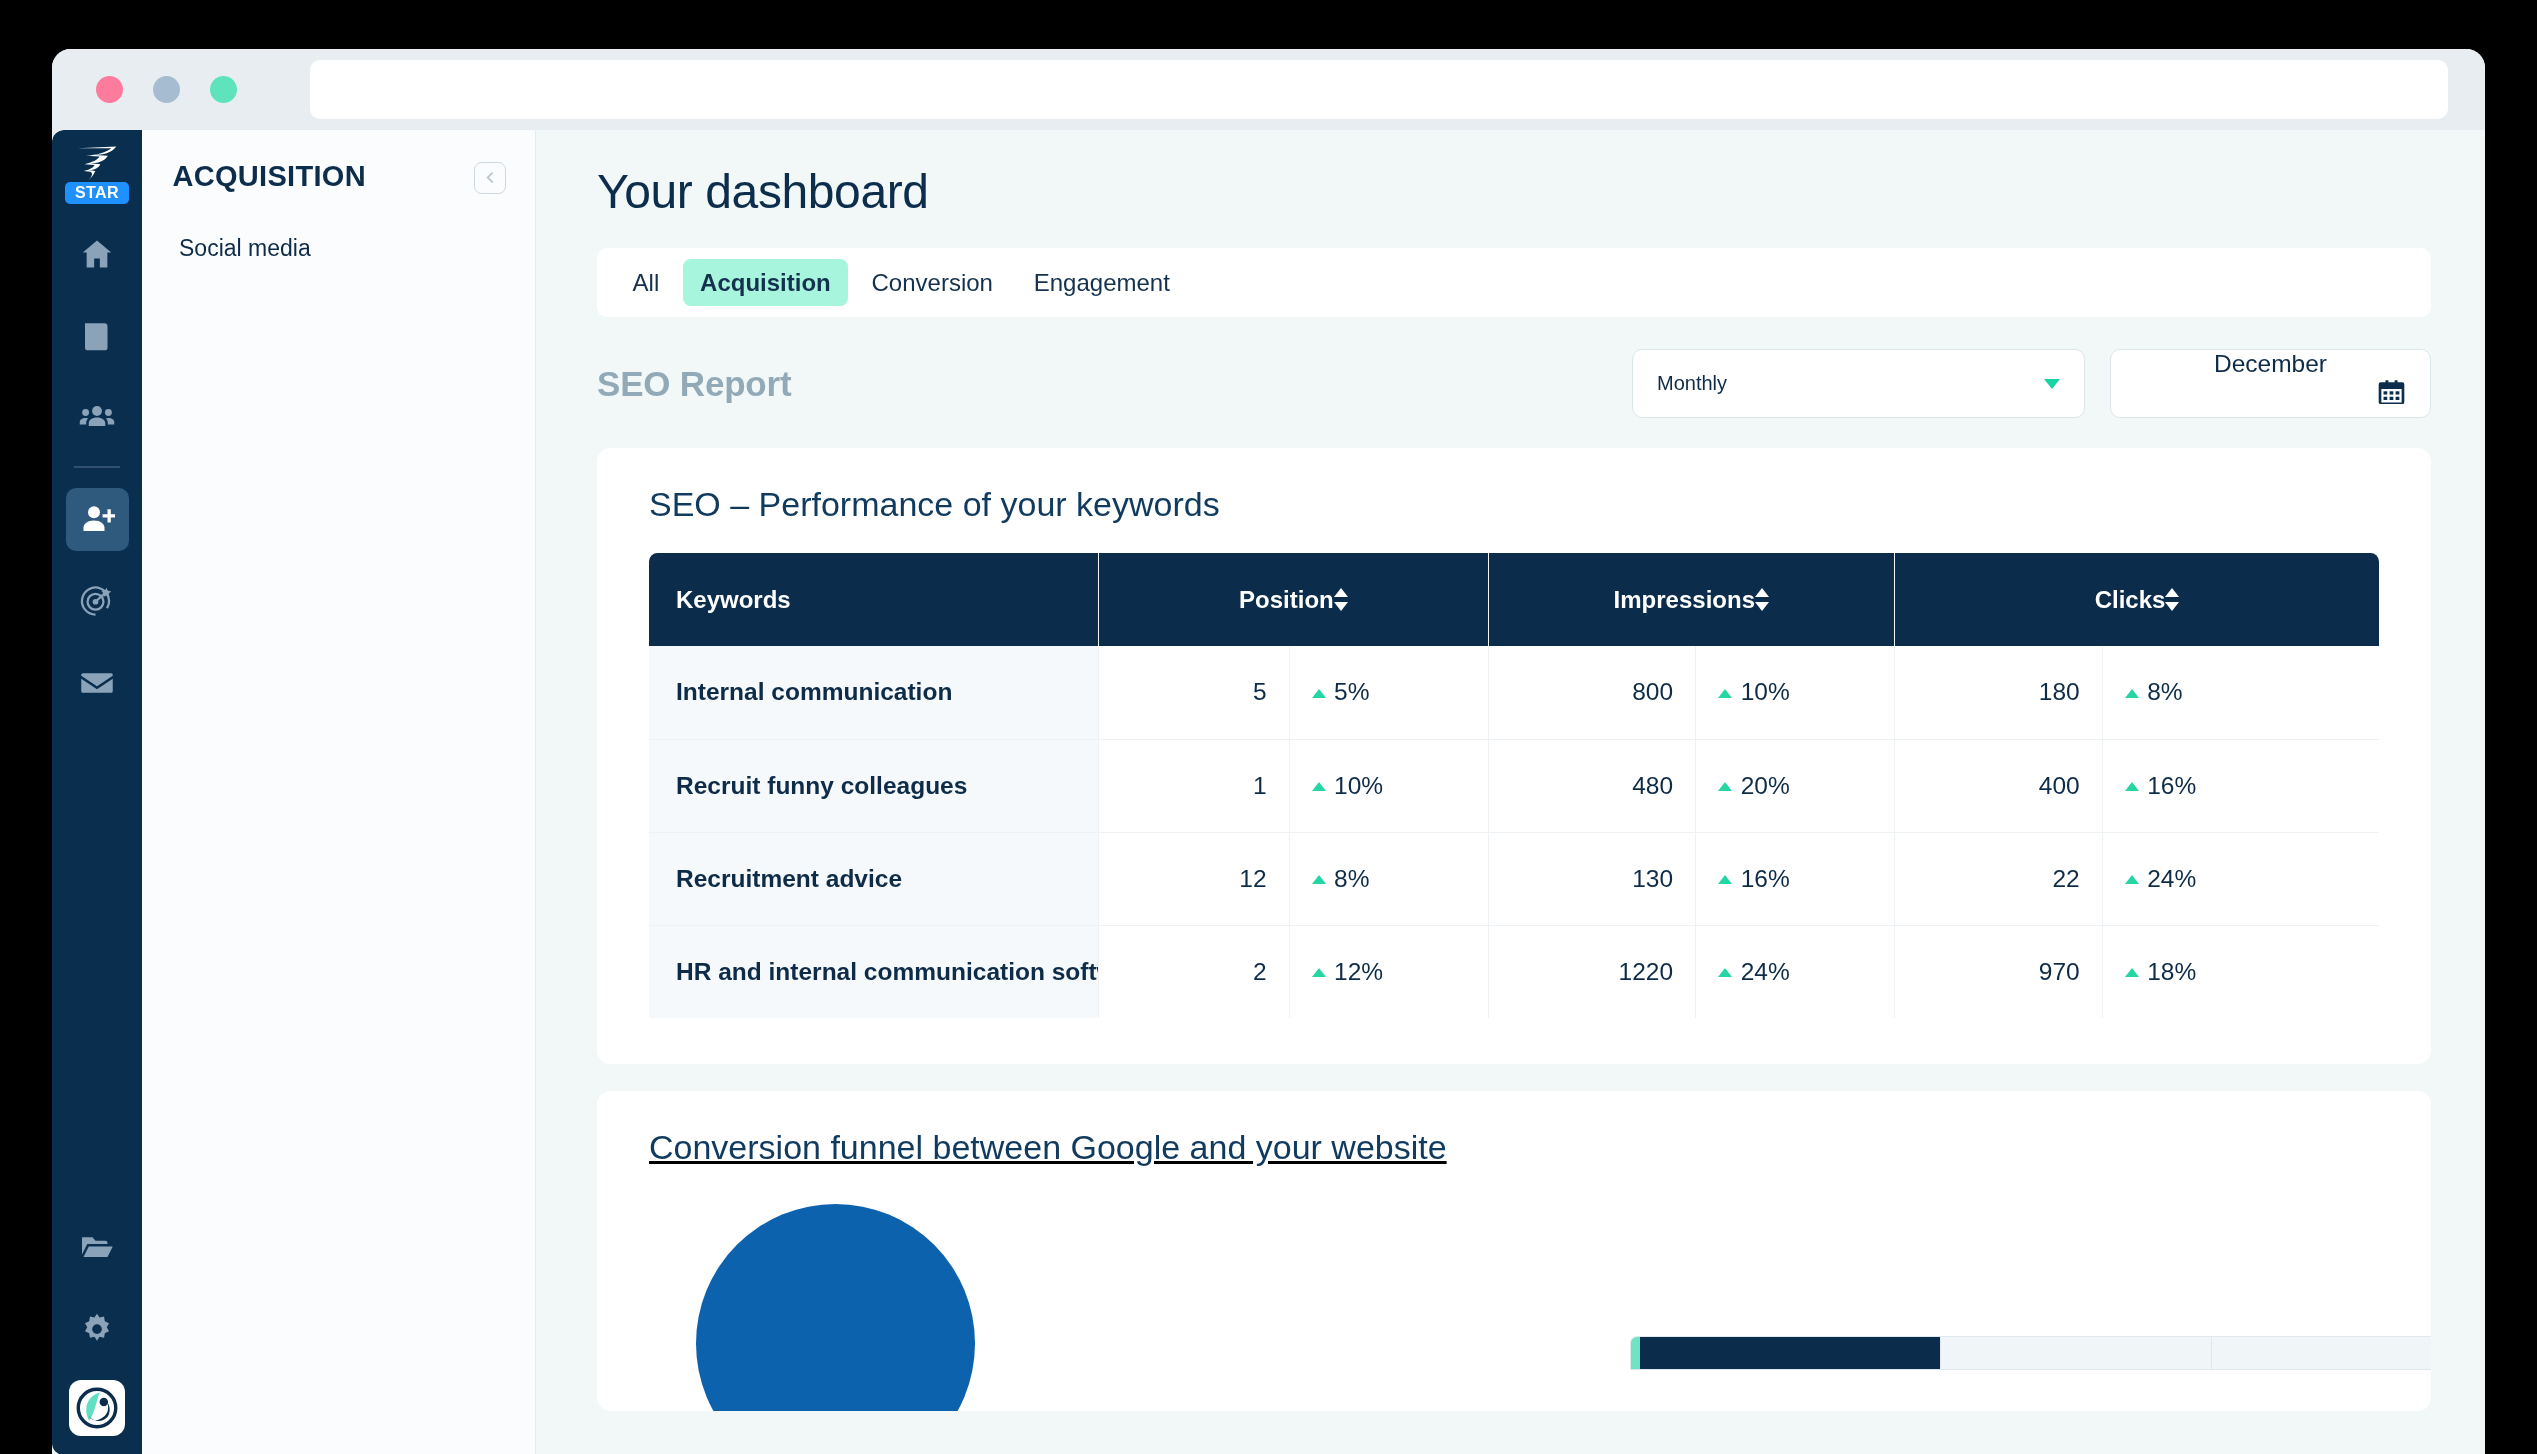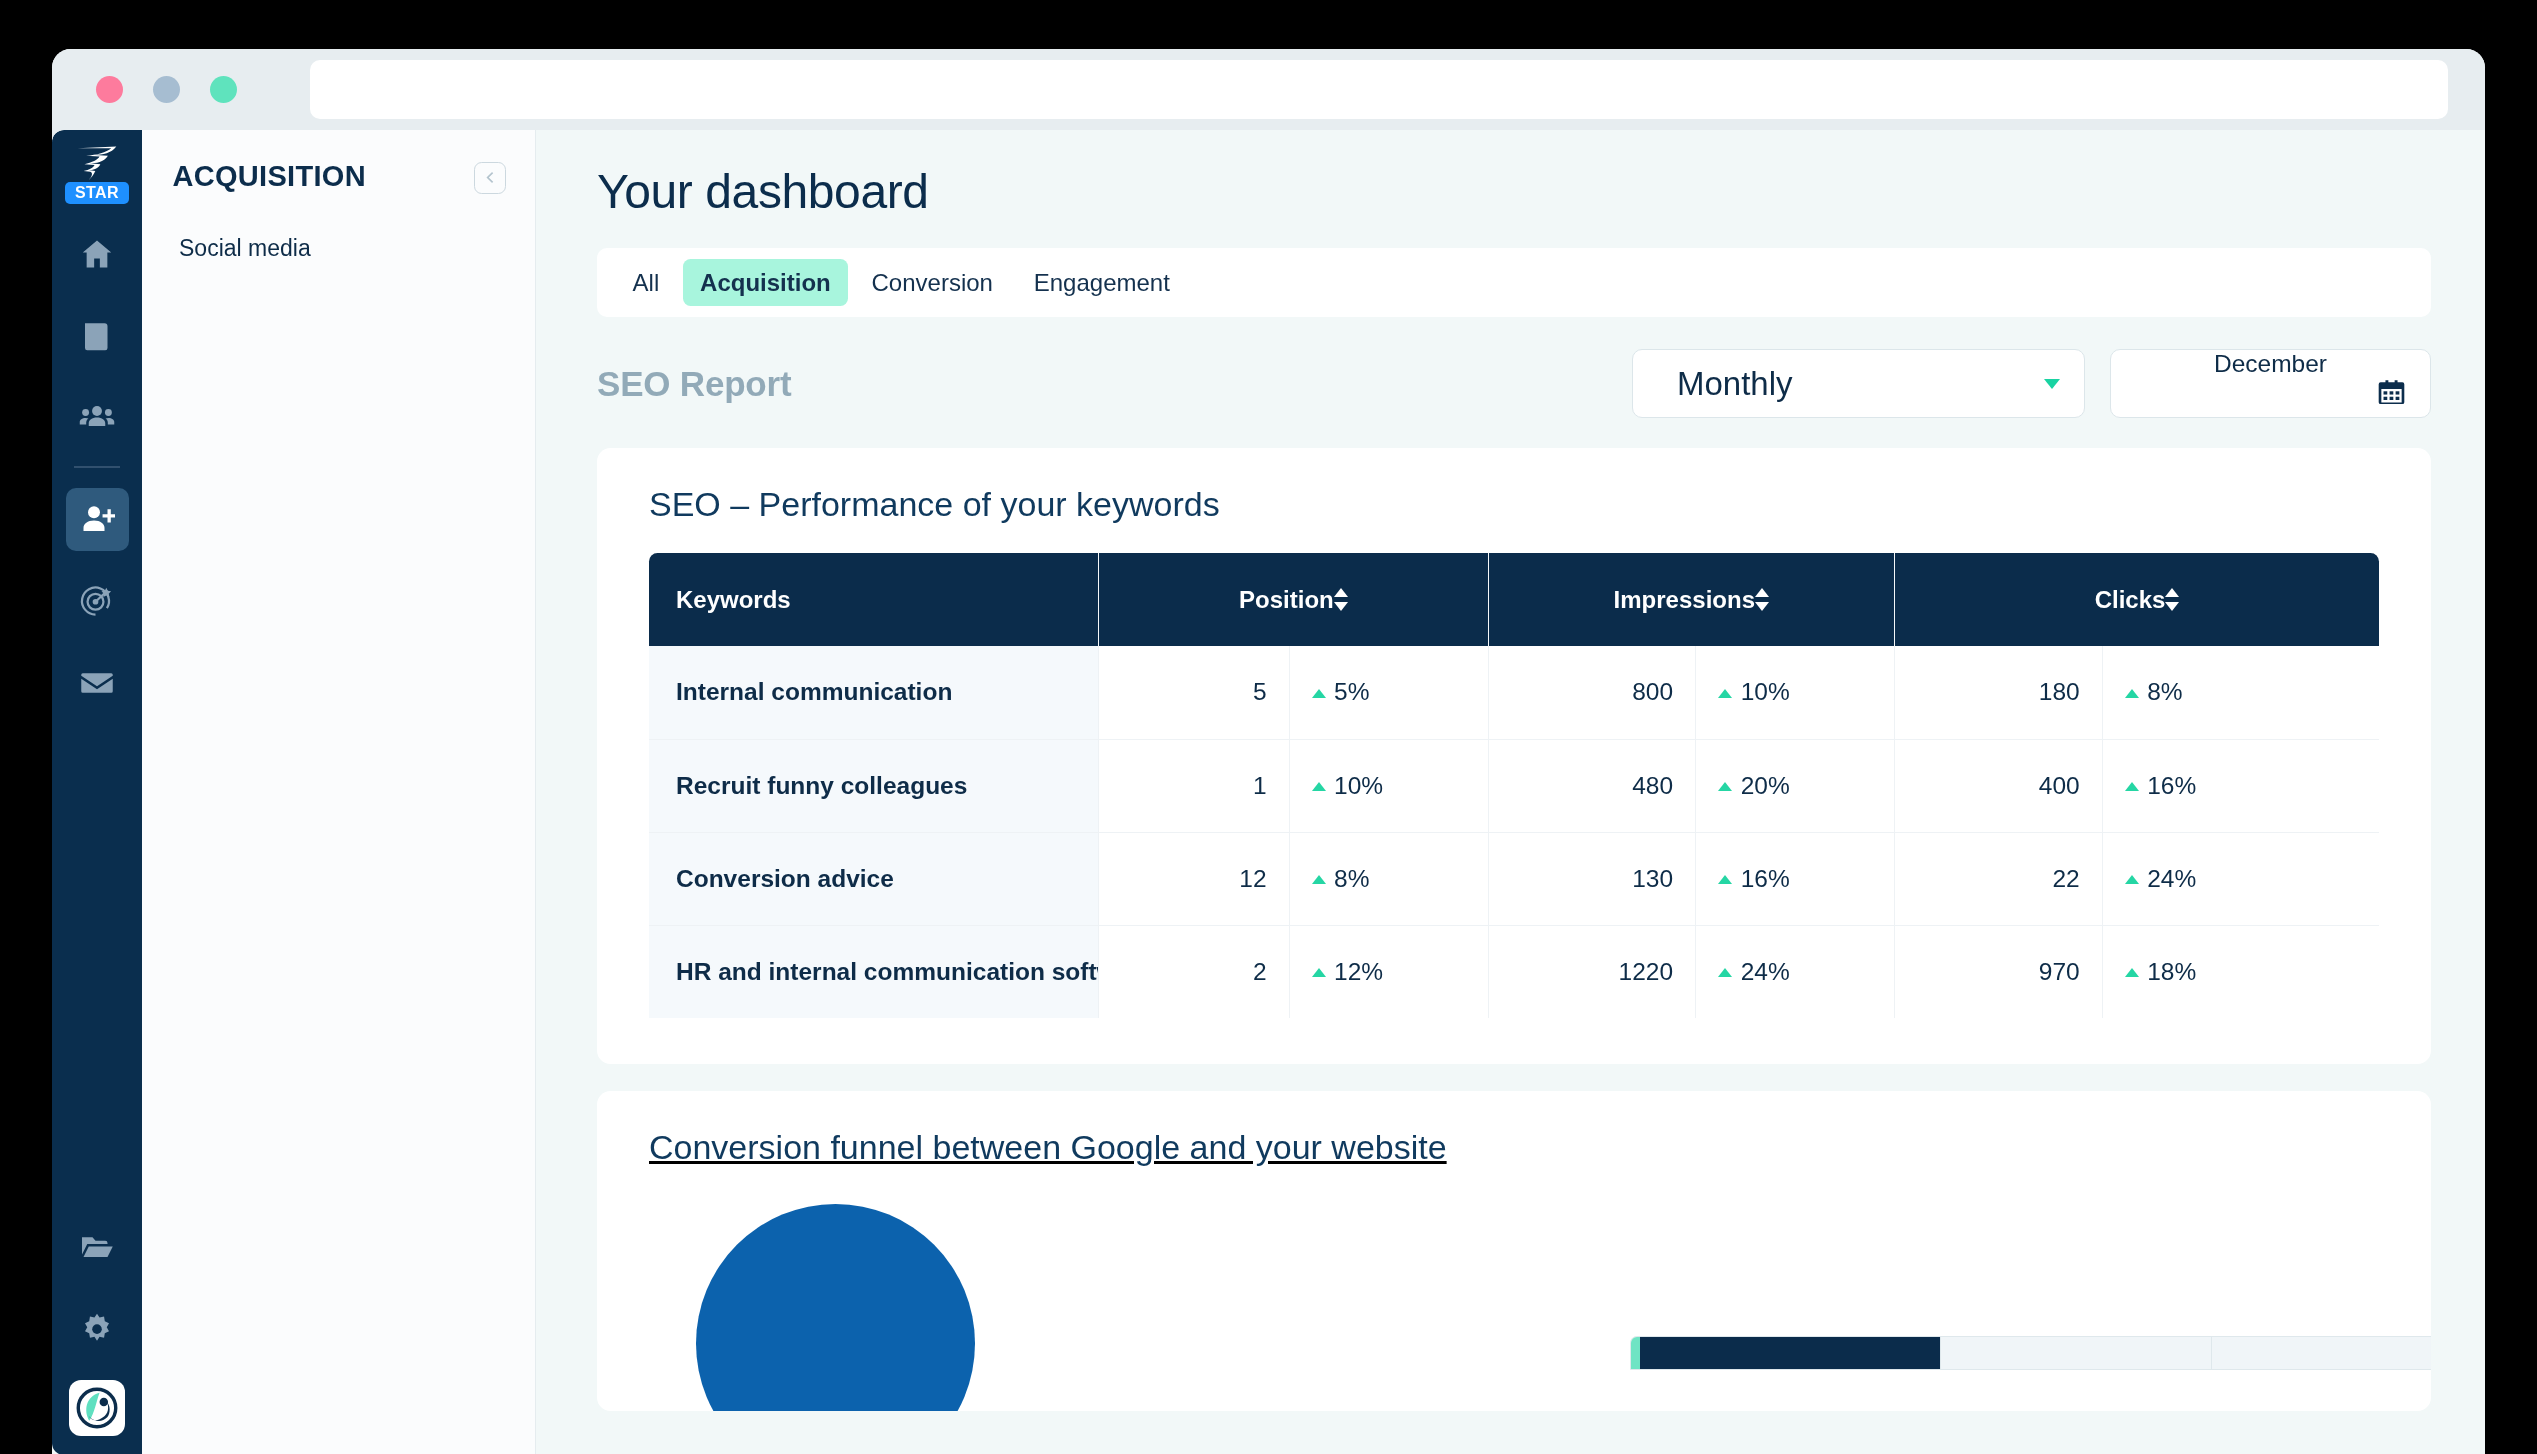--- a/index.html
+++ b/index.html
@@ -157,21 +157,21 @@
     color: #92aab8; letter-spacing: -0.2px;
   }
   #report-controls { margin-left: auto; display: flex; gap: 25px; }
   .select-box {
     background: #fff; border: 0.8px solid #dce6ea;
     border-radius: 10px; height: 69px;
     display: flex; align-items: center;
     cursor: pointer;
   }
   #period-select { width: 453px; padding: 0 24px; }
-  #period-select .label { font-size: 33px; color: #0e2c48; margin-left: 20px; }
+  #period-select .label { font-size: 20px; color: #0e2c48; }
   #period-select .caret {
     margin-left: auto;
     width: 0; height: 0;
     border-left: 8.5px solid transparent;
     border-right: 8.5px solid transparent;
     border-top: 10px solid #19d3a2;
   }
   #month-select { width: 321px; padding: 0 24px; flex-direction: column; }
   #month-select .label { font-size: 24.5px; color: #0e2c48; }
   #month-select svg { margin-left: auto; width: 29px; height: 29px; fill: #0c2d4c; }
@@ -457,21 +457,21 @@
             <tr>
               <td class="kw">Recruit funny colleagues</td>
               <td class="val">1</td>
               <td class="delta"><span class="tri"></span><span>10%</span></td>
               <td class="val">480</td>
               <td class="delta"><span class="tri"></span><span>20%</span></td>
               <td class="val">400</td>
               <td class="delta"><span class="tri"></span><span>16%</span></td>
             </tr>
             <tr>
-              <td class="kw">Conversion advice</td>
+              <td class="kw">Recruitment advice</td>
               <td class="val">12</td>
               <td class="delta"><span class="tri"></span><span>8%</span></td>
               <td class="val">130</td>
               <td class="delta"><span class="tri"></span><span>16%</span></td>
               <td class="val">22</td>
               <td class="delta"><span class="tri"></span><span>24%</span></td>
             </tr>
             <tr>
               <td class="kw">HR and internal communication software</td>
               <td class="val">2</td>

